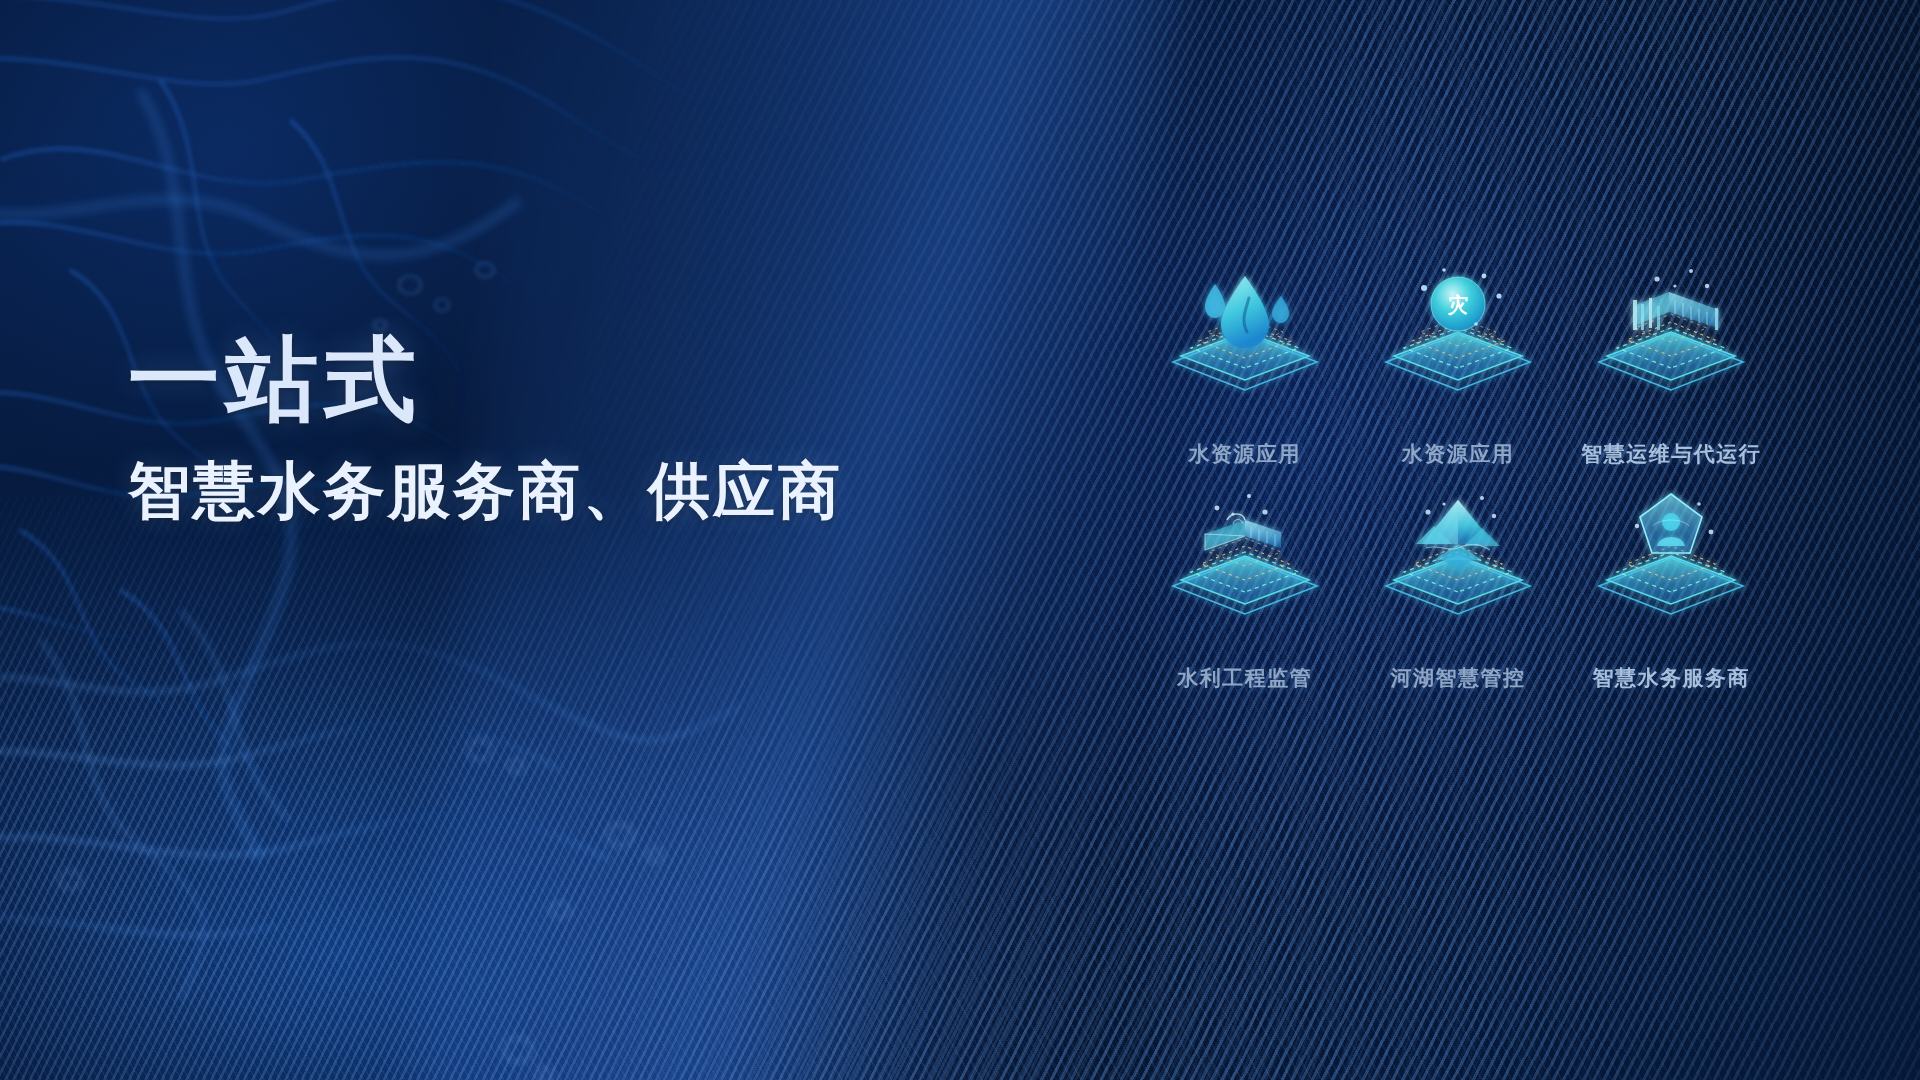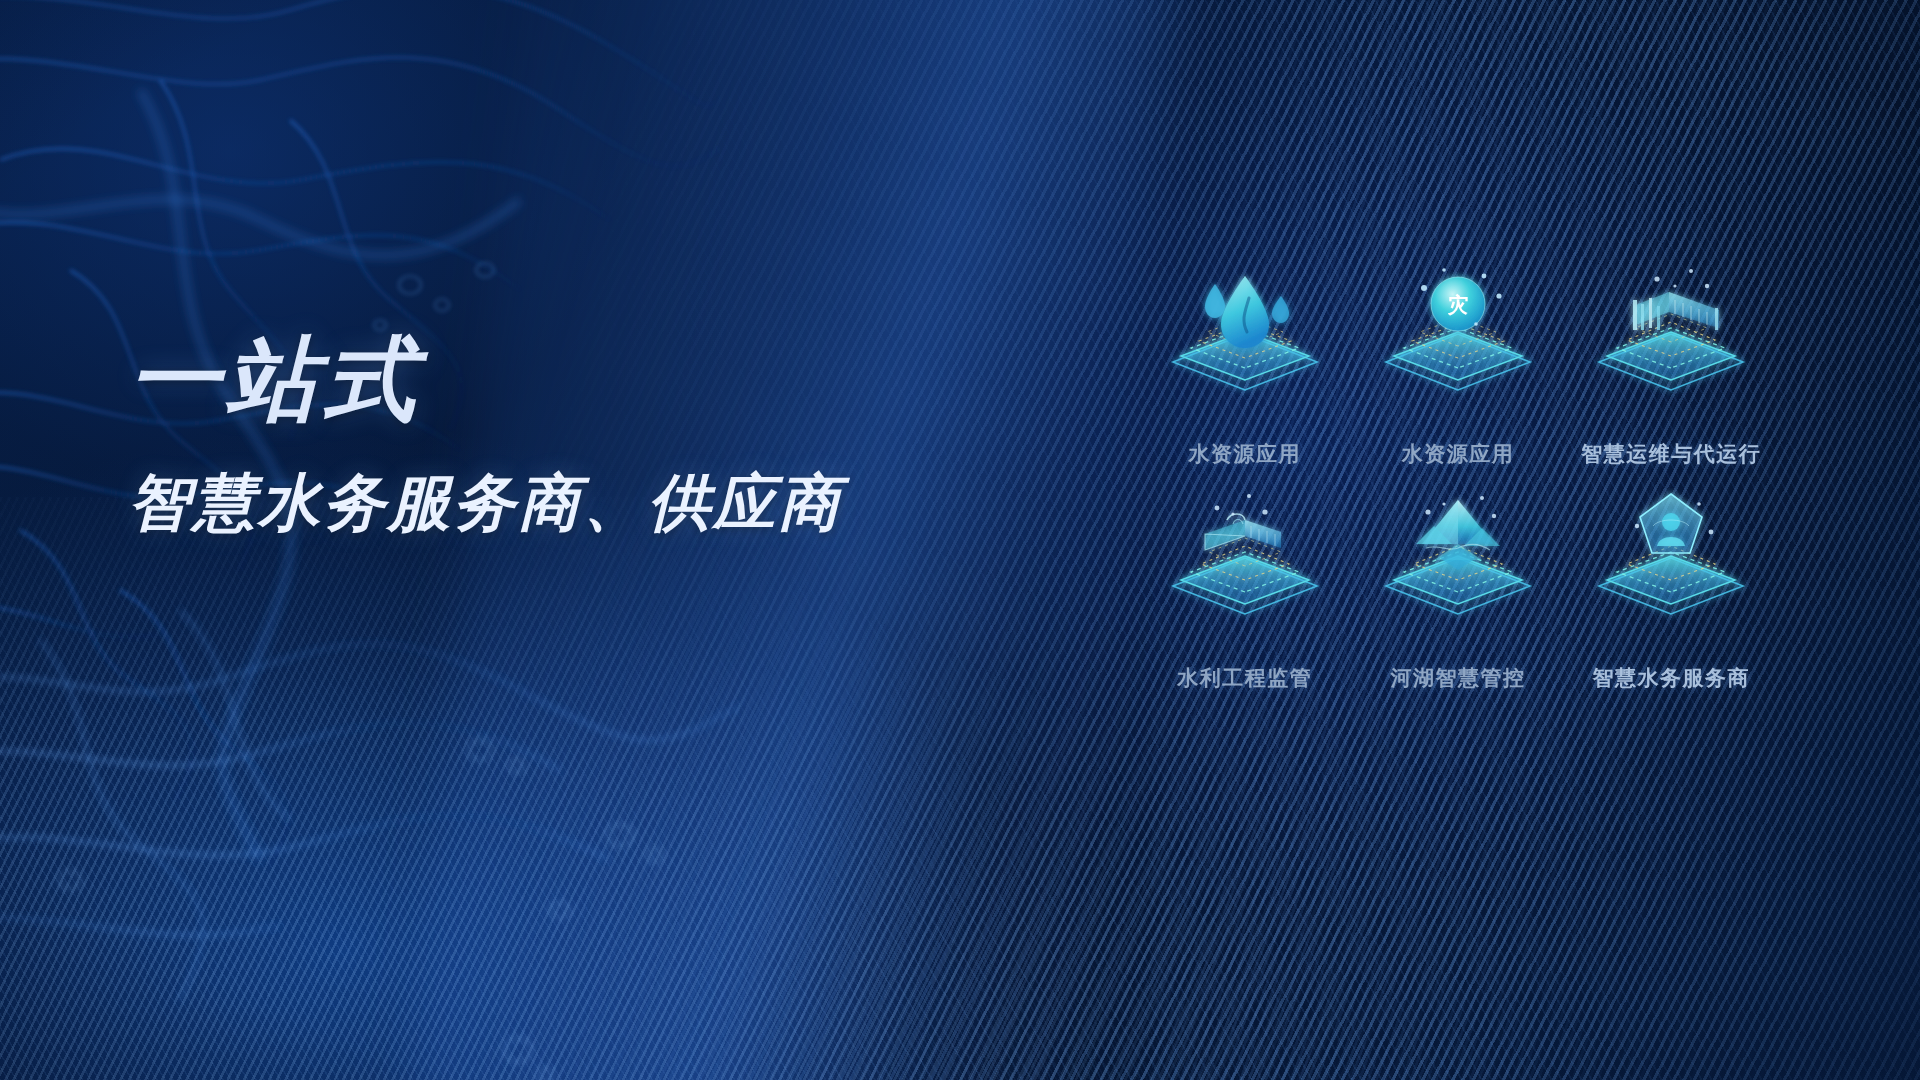--- a/index.html
+++ b/index.html
@@ -80,29 +80,29 @@
     background:linear-gradient(100deg, rgba(40,95,200,0) 0%, rgba(44,105,215,0.30) 42%, rgba(52,120,235,0.38) 56%, rgba(40,95,200,0.10) 76%, rgba(40,95,200,0) 100%);
     filter:blur(26px);
     transform:rotate(6deg);
   }
   .vignette {
     position:absolute; inset:0;
     background:radial-gradient(ellipse 105% 105% at 50% 48%, rgba(0,0,0,0) 55%, rgba(2,9,24,0.55) 100%);
   }
 
   
-  .headline { position:absolute; left:128px; top:330px; width:940px;font-style:italic; }
+  .headline { position:absolute; left:128px; top:330px; width:940px; }
   .title-main {
     font-size:92px; font-weight:700; letter-spacing:6px; line-height:1.08;
     color:#dbe7fb;
     text-shadow:0 0 26px rgba(120,180,255,0.30), 0 2px 10px rgba(0,0,0,0.45);
     white-space:nowrap;
   }
   .title-sub {
-    margin-top:38px;
+    margin-top:26px;
     font-size:62px; font-weight:700; letter-spacing:3px; line-height:1.15;
     color:#eaf2ff;
     text-shadow:0 0 22px rgba(130,185,255,0.28), 0 2px 10px rgba(0,0,0,0.45);
     white-space:nowrap;
   }
 
   
   .icon-grid {
     position:absolute; left:1138px; top:262px;
     width:640px;

